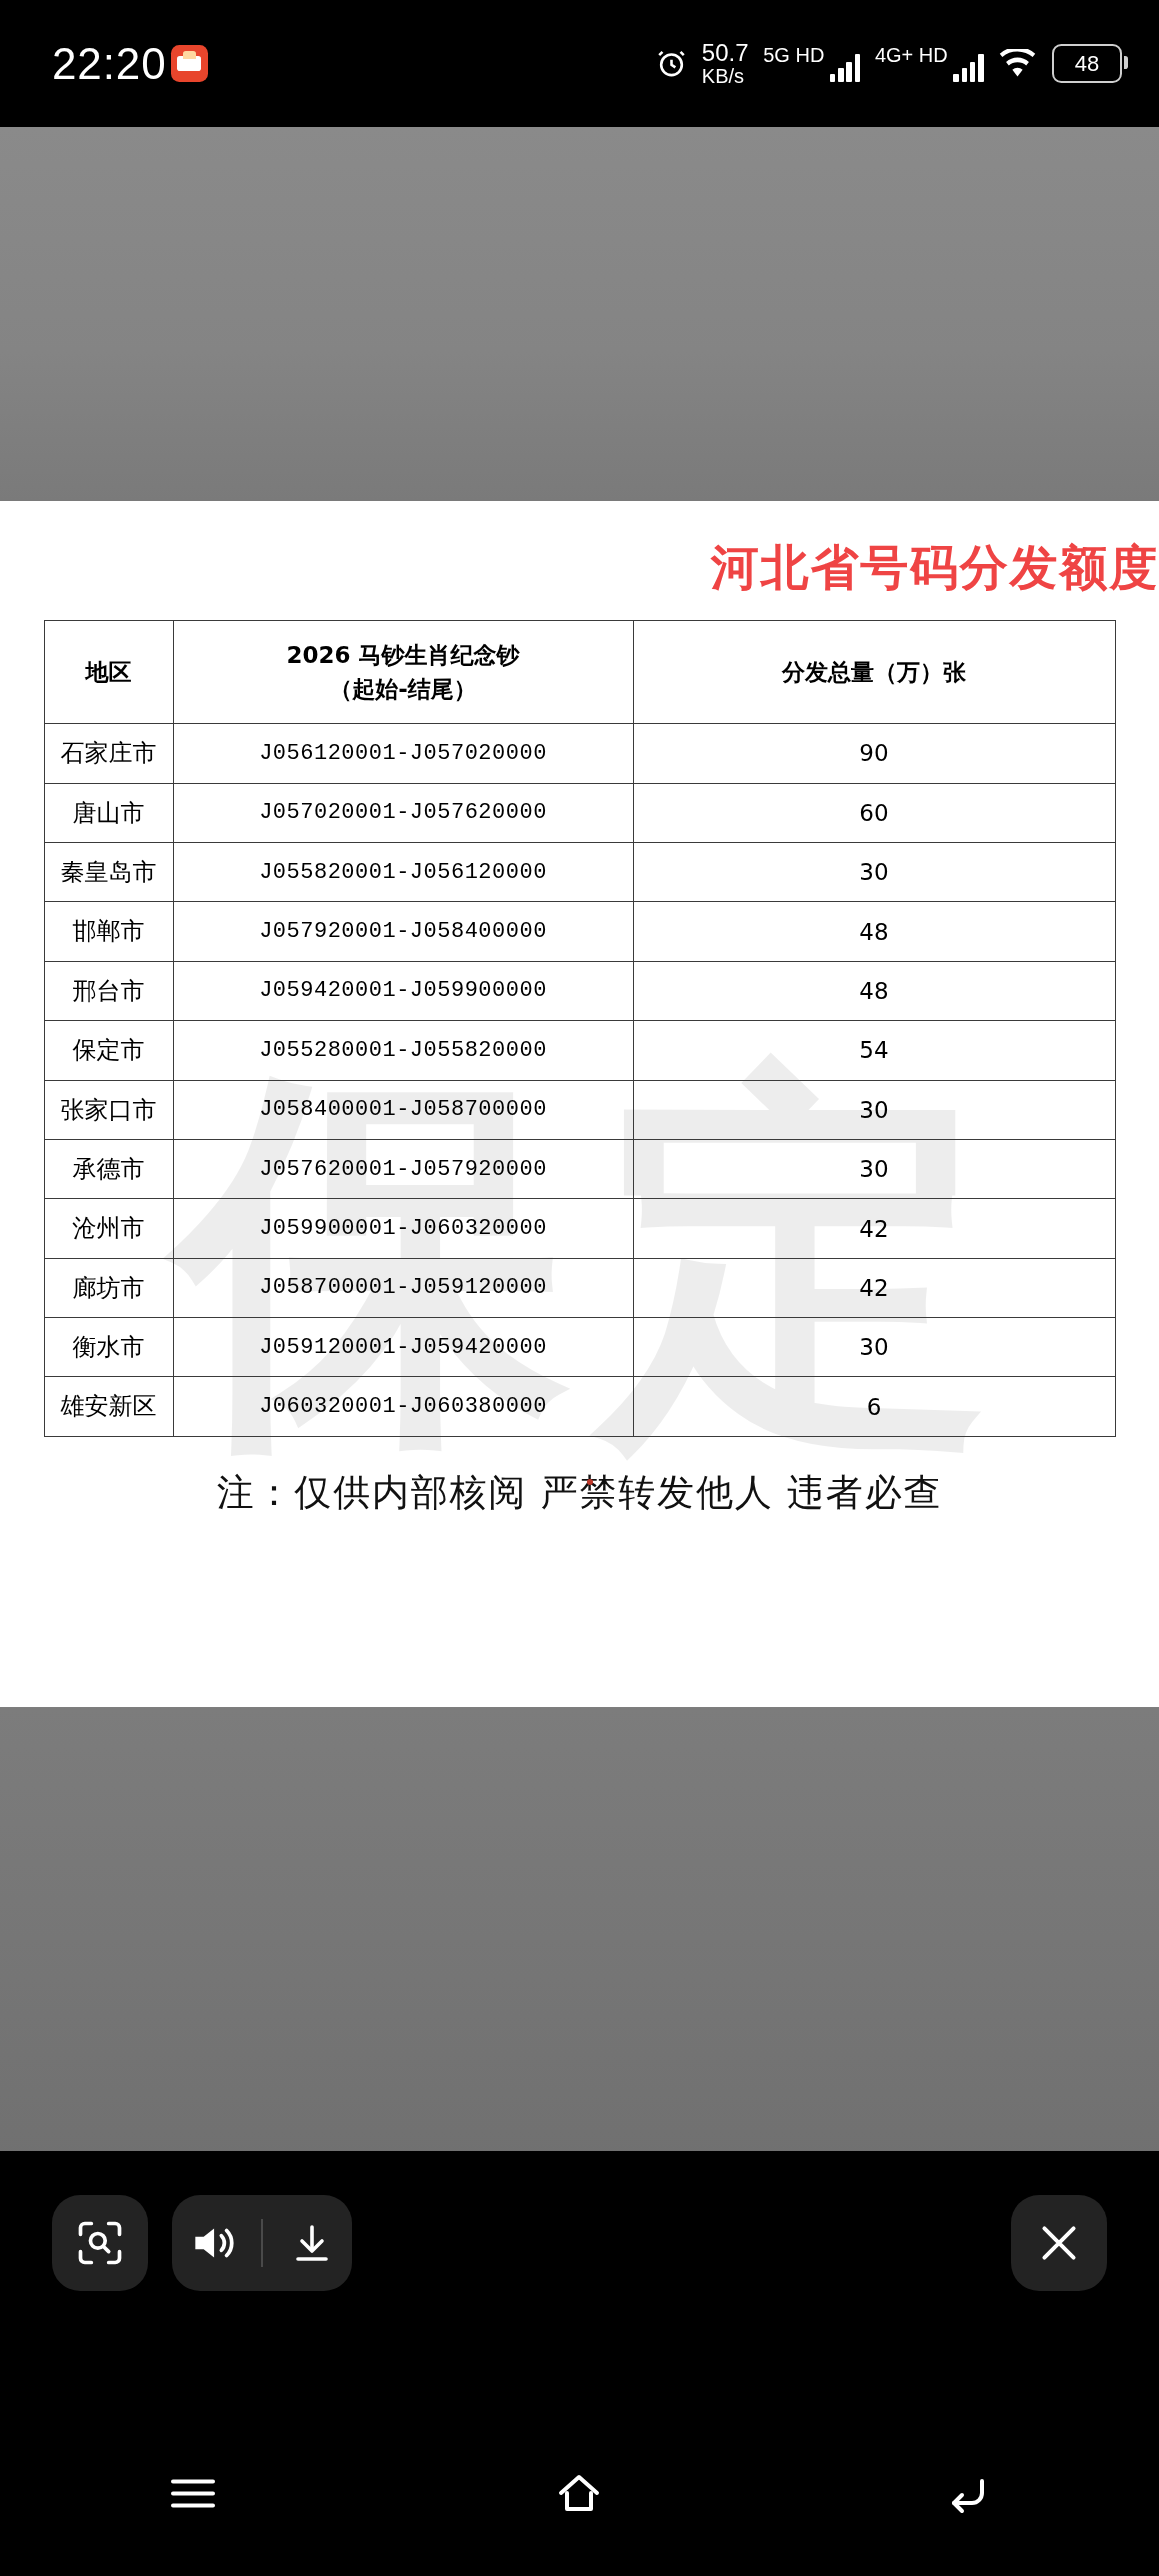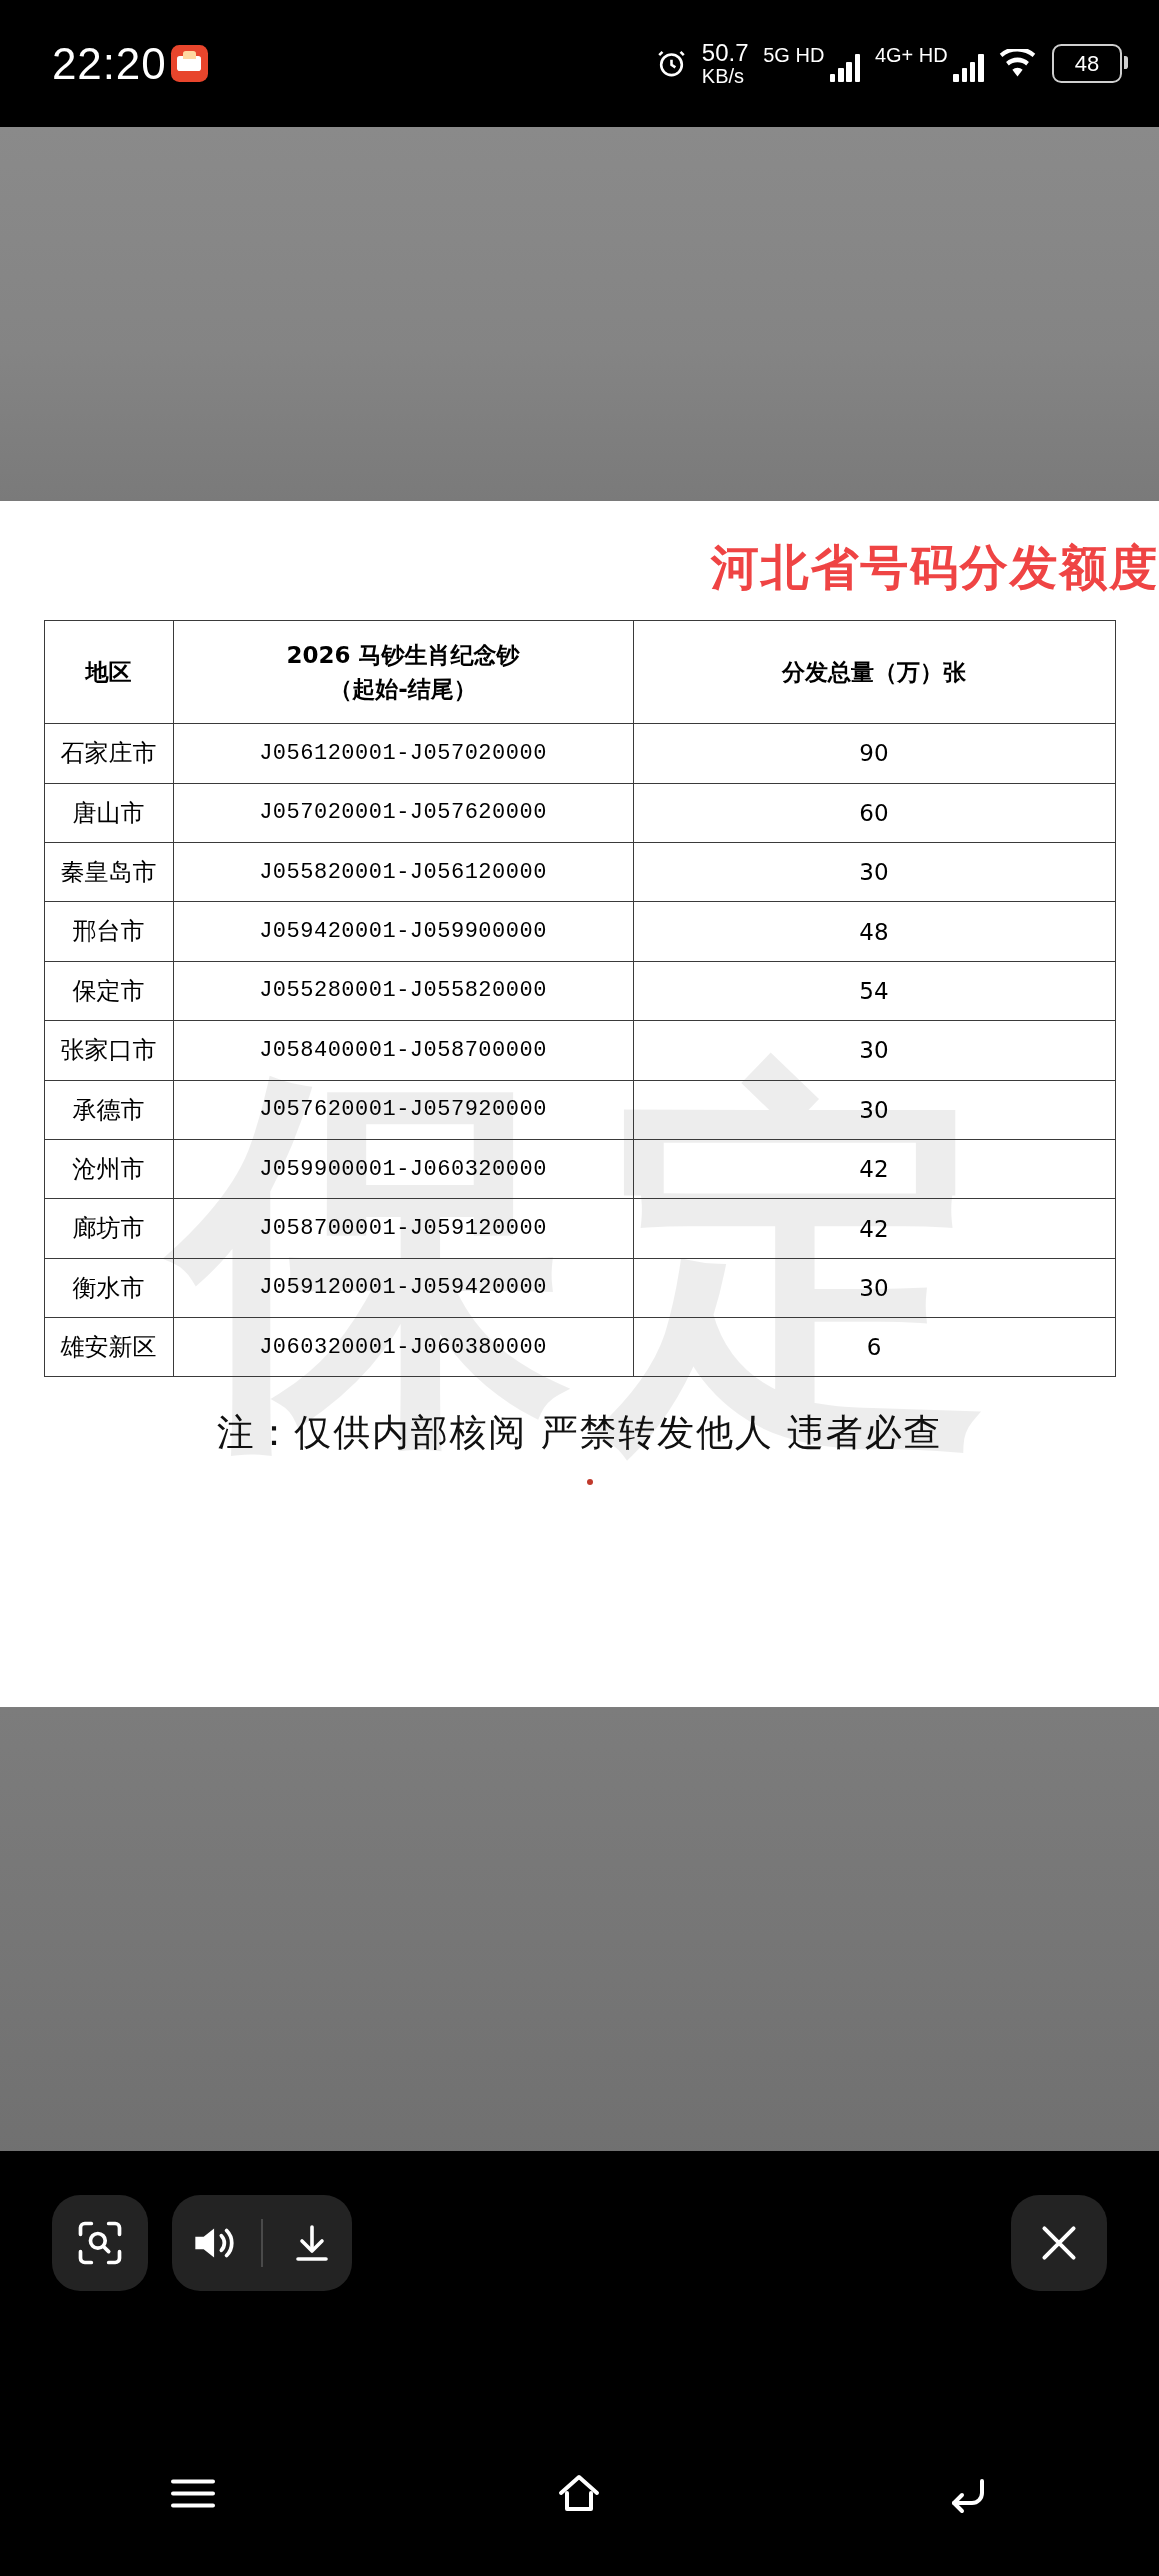--- a/index.html
+++ b/index.html
@@ -387,20 +387,25 @@
           <td class="region">唐山市</td>
           <td class="range">J057020001-J057620000</td>
           <td class="qty">60</td>
         </tr>
         <tr>
           <td class="region">秦皇岛市</td>
           <td class="range">J055820001-J056120000</td>
           <td class="qty">30</td>
         </tr>
         <tr>
+          <td class="region">邯郸市</td>
+          <td class="range">J057920001-J058400000</td>
+          <td class="qty">48</td>
+        </tr>
+        <tr>
           <td class="region">邢台市</td>
           <td class="range">J059420001-J059900000</td>
           <td class="qty">48</td>
         </tr>
         <tr>
           <td class="region">保定市</td>
           <td class="range">J055280001-J055820000</td>
           <td class="qty">54</td>
         </tr>
         <tr>

